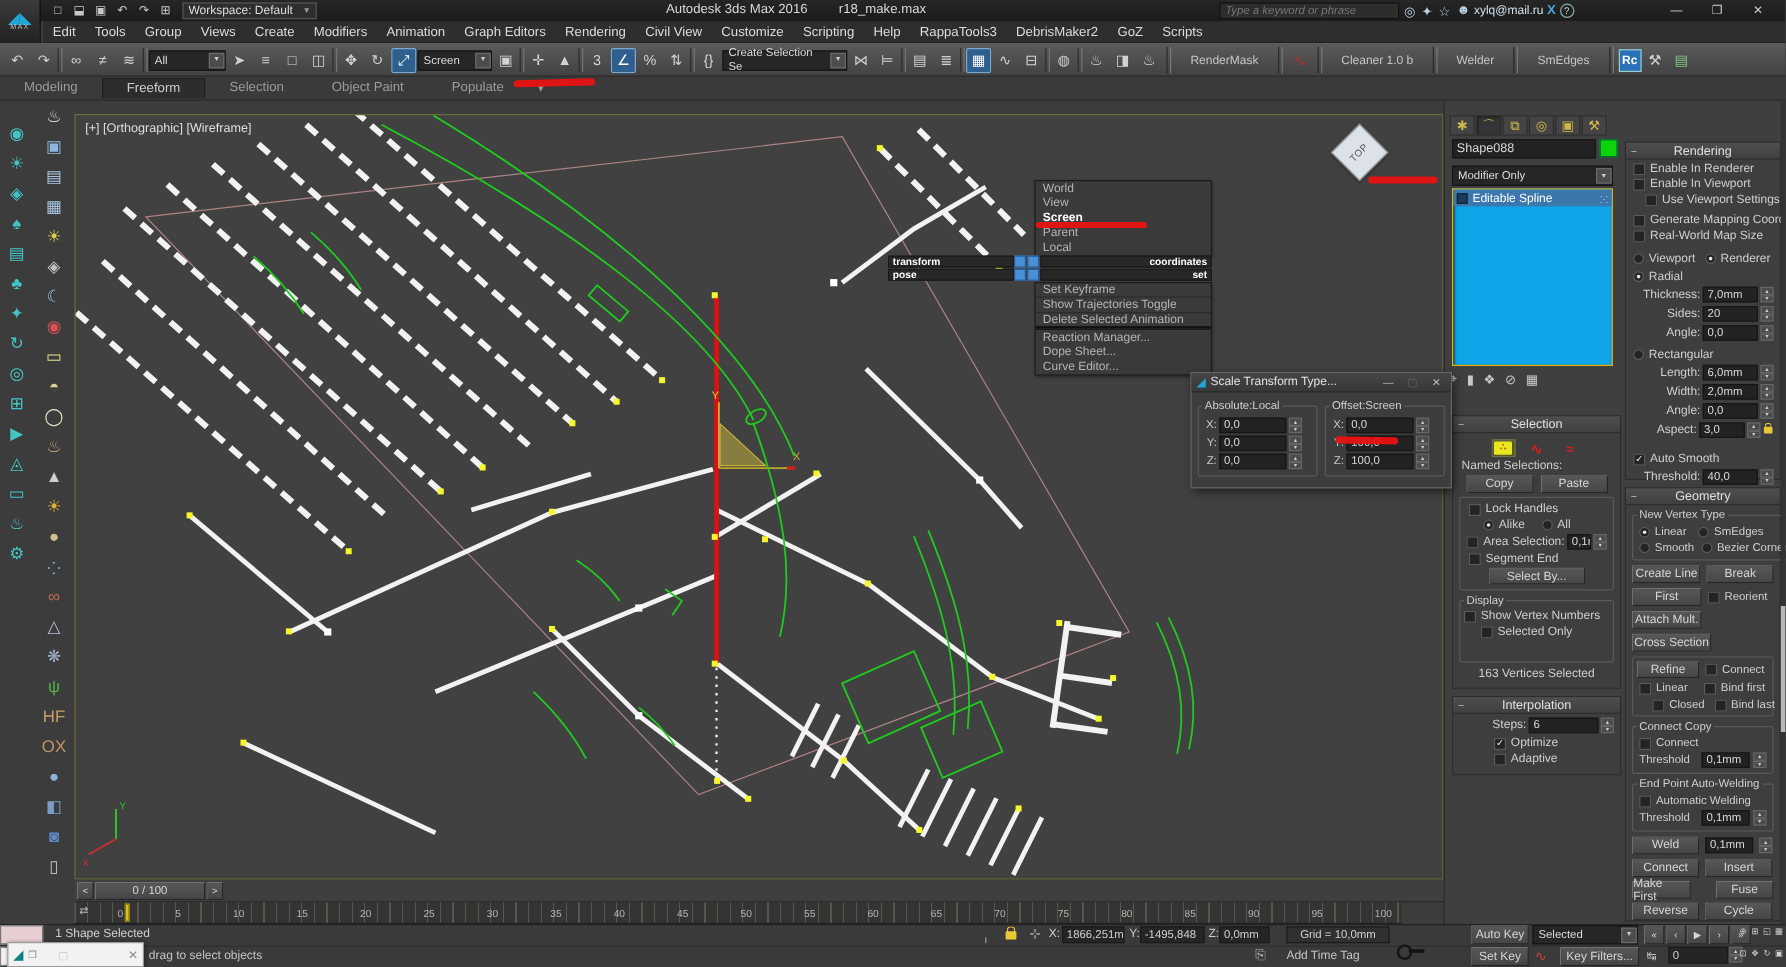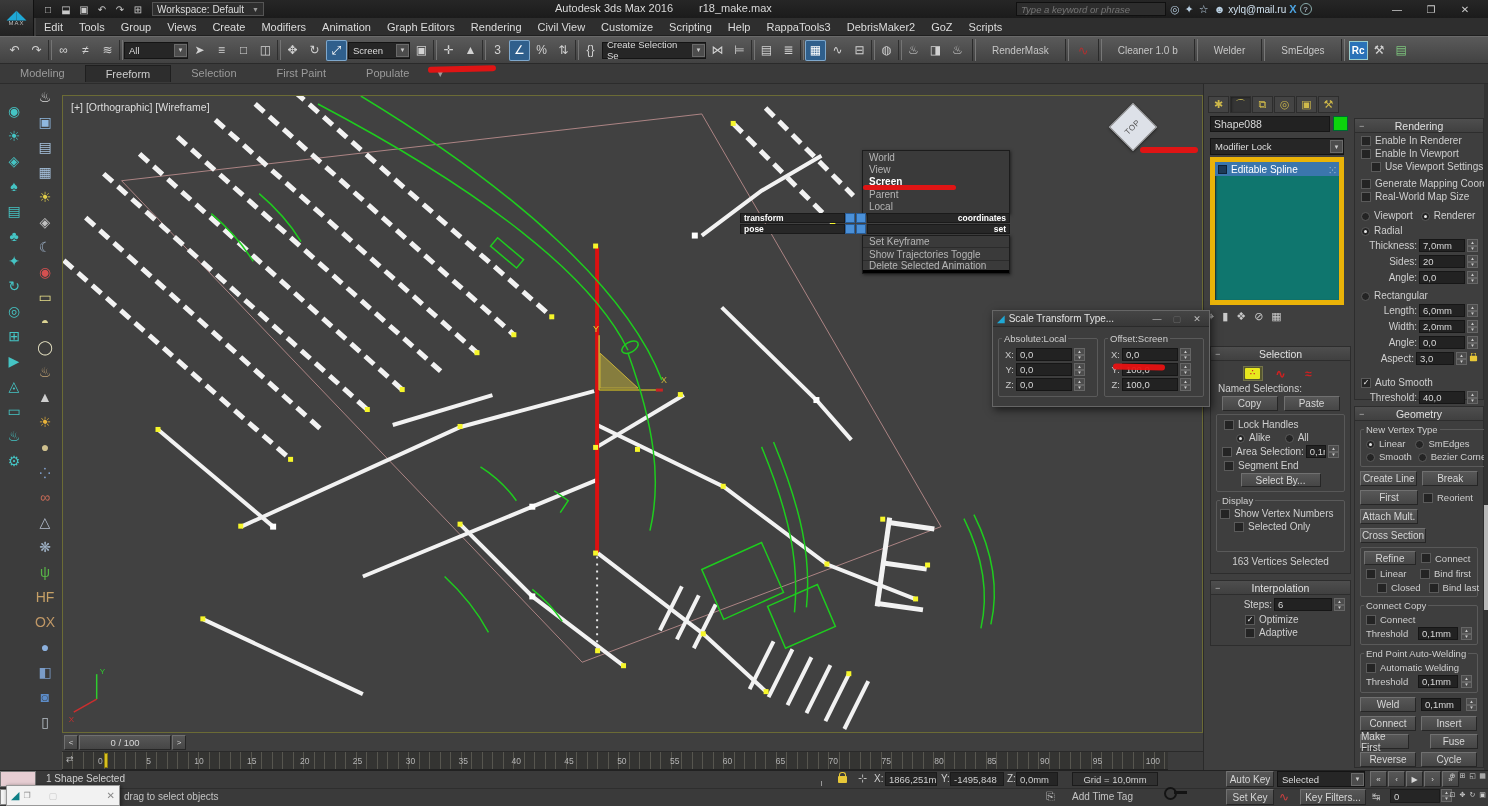--- a/index.html
+++ b/index.html
@@ -83,25 +83,25 @@
 .ctab.active{background:#353535;box-shadow:inset 1px 1px 2px #222;color:#e8d85a}
 .roll{position:absolute;border:1px solid #2d2d2d;background:#3e3e3e}
 .rollhead{height:14px;background:linear-gradient(#4e4e4e,#404040);border-bottom:1px solid #2d2d2d;display:flex;align-items:center;justify-content:center;font-size:10.5px;color:#e0e0e0;position:relative}
 .rollhead .minus{position:absolute;left:4px;font-size:9px;color:#bbb}
 .prow{display:flex;align-items:center;justify-content:flex-end;gap:2px;margin:3px 5px;font-size:10px;color:#cfcfcf}
 .prow .plbl{white-space:nowrap}
 .b3{background:linear-gradient(#575757,#464646);border:1px solid #262626;border-top-color:#707070;border-left-color:#707070;color:#d6d6d6;font-size:10px;display:flex;align-items:center;justify-content:center;border-radius:1px}
 .cb{display:flex;align-items:center;gap:4px;font-size:10px;color:#cfcfcf;margin:2px 6px;white-space:nowrap}
 .cb .box{width:10px;height:10px;background:#242424;border:1px solid #5a5a5a;flex:none;display:flex;align-items:center;justify-content:center;font-size:8px;color:#eee}
 .cb.on .box::after{content:"✓"}
-.rad{display:flex;align-items:flex-end;gap:4px;font-size:10px;color:#cfcfcf;white-space:nowrap}
+.rad{display:flex;align-items:center;gap:4px;font-size:10px;color:#cfcfcf;white-space:nowrap}
 .rad .cir{width:9px;height:9px;border-radius:50%;background:#242424;border:1px solid #5a5a5a;flex:none;position:relative}
 .rad.on .cir::after{content:"";position:absolute;left:2px;top:2px;width:3px;height:3px;border-radius:50%;background:#e8e8e8}
 .grp{border:1px solid #585858;border-radius:2px;margin:3px 5px;padding:2px 1px}
-.stack{background:#0f766e;border:5px solid #eab308;box-shadow:inset 1px 1px 2px #222}
+.stack{background:#0ea5e9;border:1px solid #eab308;box-shadow:inset 1px 1px 2px #222}
 .stackrow{height:14px;background:#3b76ad;display:flex;align-items:center;gap:4px;padding:0 3px;color:#fff;font-size:10px}
 .stackrow .sic{width:9px;height:9px;background:#1d3a57;border:1px solid #0f2238;flex:none}
 .stackrow .dots{margin-left:auto;font-size:8px;color:#cde}
 .vicon{width:20px;height:15px;display:flex;align-items:center;justify-content:center}
 .vicon.vert{background:#56562e;box-shadow:inset 0 0 0 1px #74744a}
 .vert-sq{width:15px;height:11px;background:#e8e81e;border-radius:1px;color:#d02020;font-size:8px;line-height:10px;text-align:center;font-weight:bold}
 .redglyph{color:#d02020;font-size:12px;font-weight:bold}
 
 .tslider{left:62px;top:733px;width:1141px;height:19px;background:#3f3f3f;border-bottom:1px solid #2a2a2a;display:flex;align-items:center;padding:1px 2px;gap:1px}
 .tsbtn{width:14px;height:15px;font-size:8px}
@@ -285,21 +285,21 @@
   <span class="ticon">⚒</span>
   <span class="ticon" style="color:#7ec77e">▤</span>
 </div>
 
 <div class="abs ribbon">
   <span style="display:flex">
 
   <span class="rtab">Modeling</span>
       <span class="rtab active">Freeform</span>
       <span class="rtab">Selection</span>
-      <span class="rtab">First Paint</span>
+      <span class="rtab">Object Paint</span>
       <span class="rtab">Populate</span>
     </span>
   <span class="rtab" style="padding:2px 8px">▾</span>
 </div>
 
 <div class="abs leftbar">
   <div class="lcol" style="left:2px;top:16px">
 
   <span class="licon" style="color: rgb(69, 196, 196);">◉</span>
       <span class="licon" style="color: rgb(69, 196, 196);">☀</span>
@@ -486,21 +486,27 @@
   <div class="qbar" style="left:0;top:74px;width:105px">pose</div>
   <div class="qbar" style="left:127px;top:74px;width:143px;justify-content:flex-end">set</div>
   <span class="qsq" style="left:105px;top:63px"></span>
   <span class="qsq" style="left:116px;top:63px"></span>
   <span class="qsq" style="left:105px;top:74px"></span>
   <span class="qsq" style="left:116px;top:74px"></span>
   <div class="qbox qright" style="left:122px;top:85px;width:148px">
 
   <div class="qitem" style="border-bottom:1px solid #2b2b2b">Set Keyframe</div>
       <div class="qitem" style="border-bottom:1px solid #2b2b2b">Show Trajectories Toggle</div>
-      <div class="qitem" style="border-bottom:3px solid #000000">Delete Selected Animation</div>
+      <div class="qitem" style="border-bottom:1px solid #000000">Delete Selected Animation</div>
+    </div>
+  <div class="qbox qright" style="left:122px;top:124px;width:148px">
+
+  <div class="qitem">Reaction Manager...</div>
+      <div class="qitem">Dope Sheet...</div>
+      <div class="qitem">Curve Editor...</div>
     </div>
 </div>
 
 <div class="abs dialog">
   <div class="dtitle">
     <span class="dlogo">◢</span>
     <span class="dtxt">Scale Transform Type...</span>
     <span class="dctl">—</span>
     <span class="dctl dim">▢</span>
     <span class="dctl">✕</span>
@@ -569,21 +575,21 @@
   <span class="ctab">✱</span>
       <span class="ctab active">⌒</span>
       <span class="ctab">⧉</span>
       <span class="ctab">◎</span>
       <span class="ctab">▣</span>
       <span class="ctab">⚒</span>
     </div>
   <div class="abs fld" style="left:6px;top:32px;width:120px;height:16px;font-size:10.5px">Shape088</div>
   <div class="abs" style="left:129px;top:32px;width:15px;height:15px;background:#0cd40c;border:1px solid #063"></div>
   <div class="abs tdd" style="left:6px;top:54px;width:134px">
-    <span style="flex:1">Modifier Lock</span>
+    <span style="flex:1">Modifier Only</span>
     <span class="arr">▼</span>
   </div>
   <div class="abs stack" style="left:6px;top:73px;width:134px;height:148px">
     <div class="stackrow">
       <span class="sic"></span>
       <span>Editable Spline</span>
       <span class="dots">⁙</span>
     </div>
   </div>
   <div class="abs" style="left:4px;top:226px;display:flex;gap:8px">

